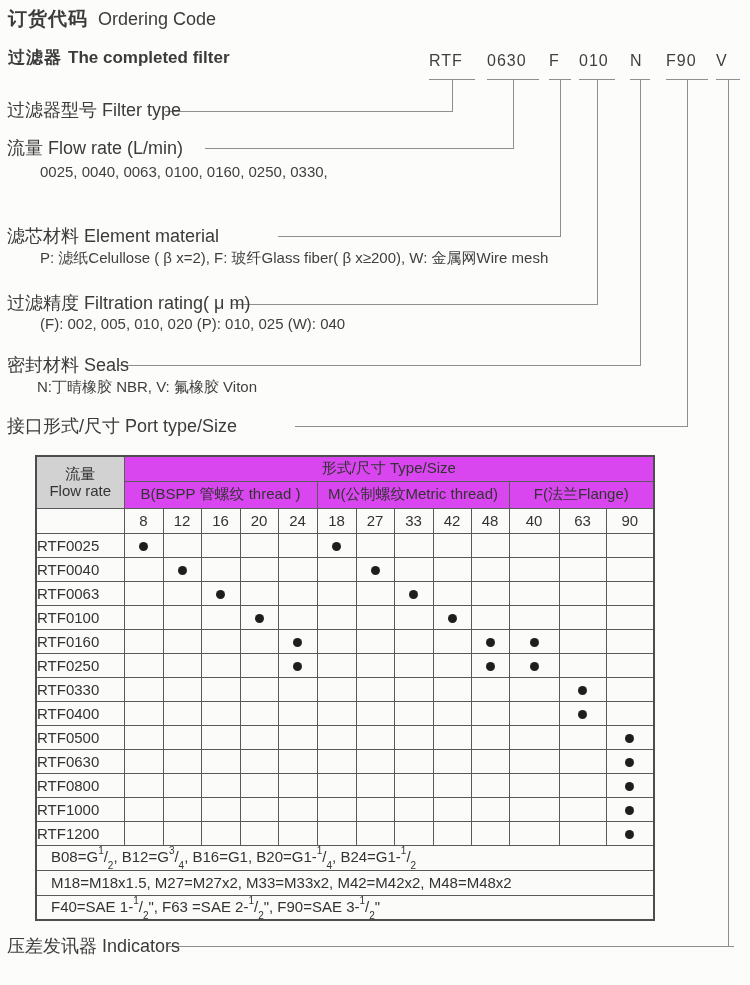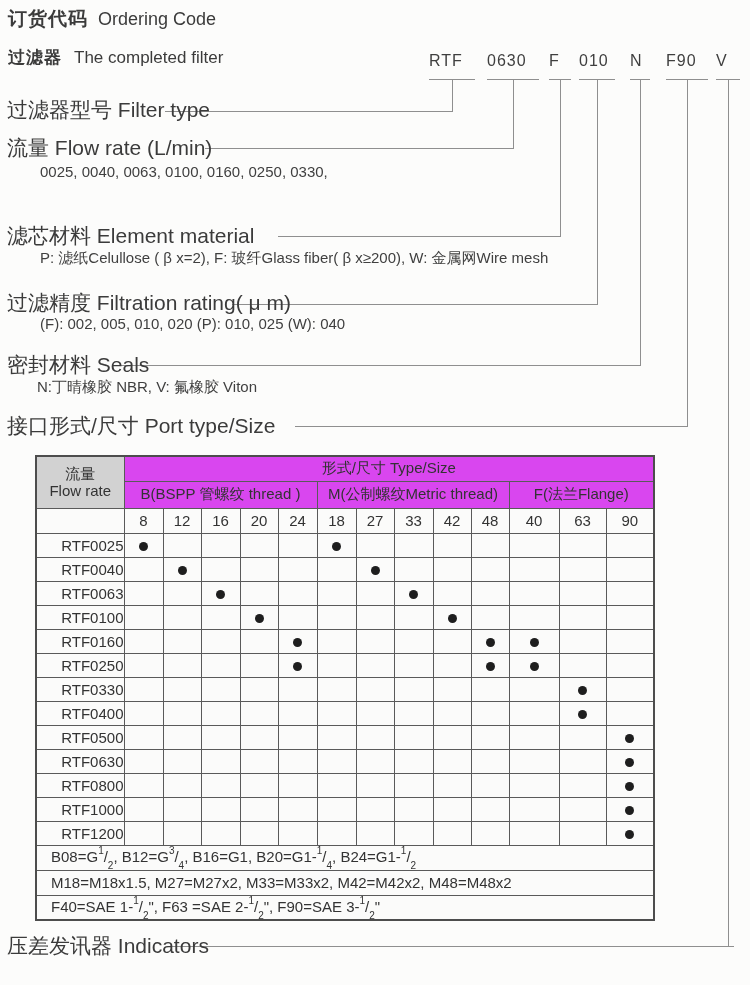--- a/index.html
+++ b/index.html
@@ -8,21 +8,21 @@
     background:#fcfcfb; color:#3b3b3b;
     font-family:"Liberation Sans", sans-serif;
     overflow:hidden;
   }
   
   .title{position:absolute; left:8px; top:6px; font-size:19px;}
   .title .zh{font-weight:bold; letter-spacing:1px;}
   .title .en{font-weight:normal; margin-left:10px; font-size:18px;}
   .subtitle{position:absolute; left:8px; top:46px; font-size:17px;}
   .subtitle .zh{font-weight:bold; letter-spacing:1px;}
-  .subtitle .en{font-weight:normal; margin-left:12px;}
+  .subtitle .en{font-weight:bold; margin-left:6px;}
 
   
   .seg{
     position:absolute; top:52px; height:27px;
     border-bottom:1px solid #8f8f8f;
     text-align:left; font-size:16px; letter-spacing:1px;
     color:#3f3f3f;
   }
   #seg-rtf {left:429px; width:46px;}
   #seg-0630{left:487px; width:52px;}
@@ -44,21 +44,21 @@
   #v-v   {left:728px; top:80px; height:866px;}
   #h-sec0{top:111px; left:165px; width:288px;}
   #h-sec1{top:148px; left:205px; width:309px;}
   #h-sec2{top:236px; left:278px; width:283px;}
   #h-sec3{top:304px; left:232px; width:366px;}
   #h-sec4{top:365px; left:118px; width:523px;}
   #h-sec5{top:426px; left:295px; width:393px;}
   #h-sec6{top:946px; left:168px; width:566px;}
 
   
-  .lbl{position:absolute; font-size:21px; line-height:18px; white-space:nowrap;}
+  .lbl{position:absolute; font-size:18px; line-height:18px; white-space:nowrap;}
   .det{position:absolute; font-size:15px; line-height:18px; white-space:nowrap; color:#3f3f3f;}
   #sec0-label{left:7px;  top:101px;}
   #sec1-label{left:7px;  top:139px;}
   #sec1-d0   {left:40px; top:163px;}
   #sec1-d1   {left:40px; top:185px;}
   #sec2-label{left:7px;  top:227px;}
   #sec2-d0   {left:40px; top:249px;}
   #sec3-label{left:7px;  top:294px;}
   #sec3-d0   {left:40px; top:315px;}
   #sec4-label{left:7px;  top:356px;}
@@ -75,21 +75,21 @@
         font-size:15px; color:#333;}
   .r-typesize{height:25px;}
   .r-groups{height:27px;}
   .r-sizes{height:25px;}
   tbody#matrix-body tr{height:24px;}
   .foot-row{height:25px;}
   th.hdr{background:#d946ef; text-align:center;}
   th.corner{background:#d2d2d2; text-align:center; line-height:17px;}
   td.blank{background:#fbfbfa;}
   td.size-cell{text-align:center;}
-  td.model-cell{padding-left:14px; text-align:right;}
+  td.model-cell{padding-left:0; text-align:left;}
   td.dot-cell{text-align:center; vertical-align:middle;}
   .dot{display:inline-block; width:9px; height:9px; border-radius:50%;
        background:#1e1e1e; vertical-align:middle;}
   td.footnote{padding-left:14px; text-align:left;}
   td.footnote sup{font-size:10px; position:relative; top:-2px;}
   td.footnote sub{font-size:10px; position:relative; top:3px;}
 </style>
 </head>
 <body>
 

